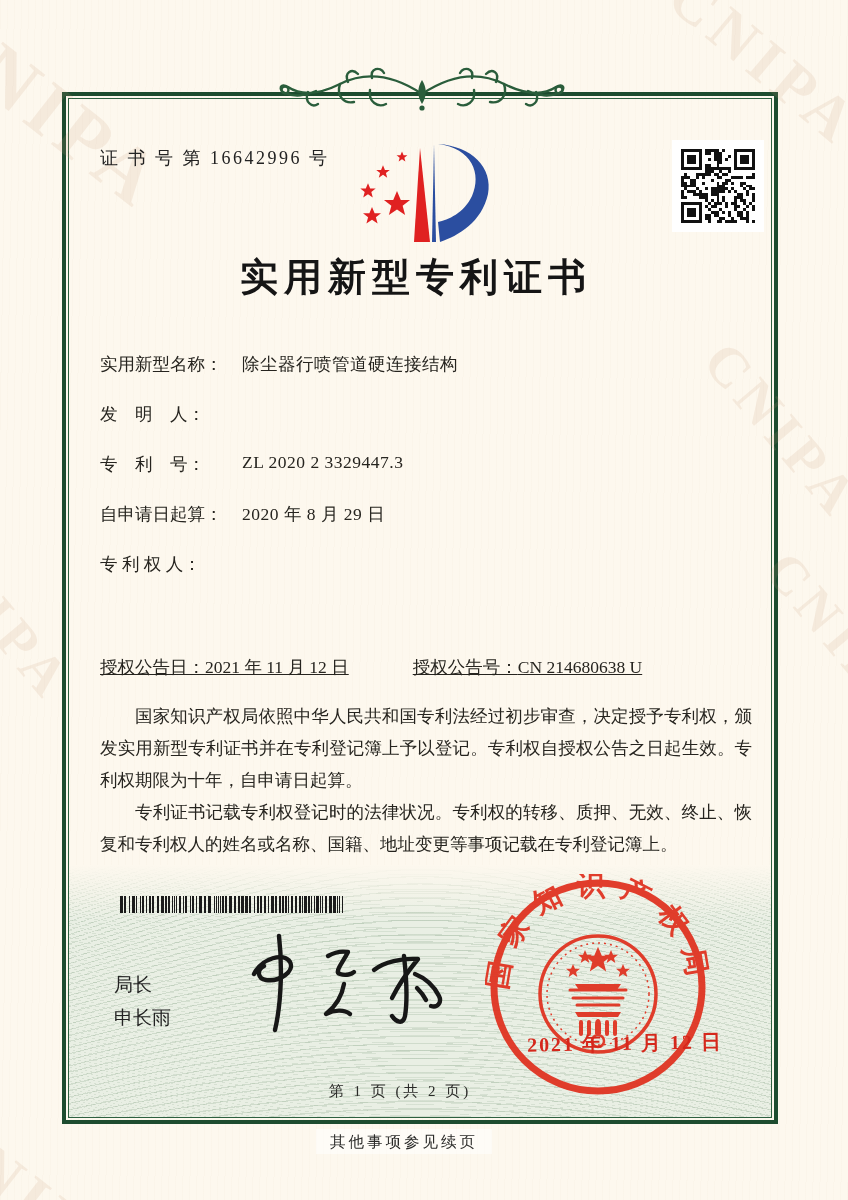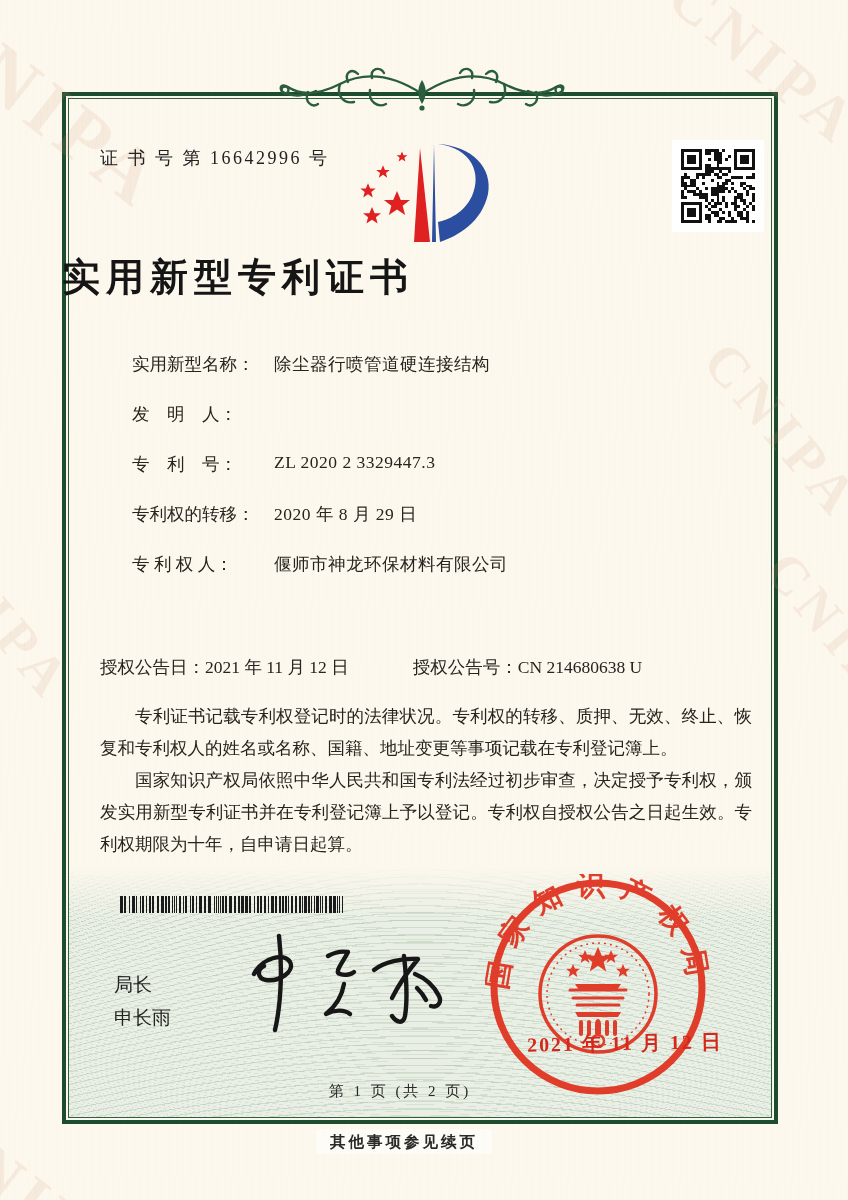--- a/index.html
+++ b/index.html
@@ -16,46 +16,46 @@
   .green-zone::before{content:"";position:absolute;left:0;right:0;top:0;height:55px;
     background:linear-gradient(#fdf8ee,rgba(253,248,238,0));}
   
   .wm{position:absolute;font-weight:700;color:rgba(198,152,120,.15);letter-spacing:7px;
     font-family:"Liberation Serif",serif;pointer-events:none;white-space:nowrap;z-index:3;}
   
   .cert-no{position:absolute;left:100px;top:146px;font-size:18px;letter-spacing:2.5px;color:#222;}
   .logo{position:absolute;left:350px;top:130px;}
   .qr-box{position:absolute;left:672px;top:140px;width:92px;height:92px;background:#fff;
     display:flex;align-items:center;justify-content:center;}
-  .title{position:absolute;left:62px;top:252px;width:708px;font-size:38px;
+  .title{position:absolute;left:62px;top:252px;width:708px;text-align:center;font-size:38px;
     font-weight:700;letter-spacing:6px;color:#151515;}
   
   .fields{position:absolute;left:100px;top:352px;width:652px;}
   .frow{display:flex;height:50px;align-items:flex-start;font-size:17.5px;color:#26241f;}
-  .frow .lab{width:142px;flex:none;white-space:nowrap;margin-left:32px;}
+  .frow .lab{width:142px;flex:none;white-space:nowrap;}
   .frow .val{flex:1;letter-spacing:.5px;}
-  .grant-row{position:absolute;left:100px;top:655px;width:652px;font-size:17.5px;color:#26241f;display:flex;}
+  .grant-row{position:absolute;left:100px;top:655px;width:652px;font-size:17.5px;color:#26241f;display:flex;text-decoration:underline;}
   .grant-row .g2{margin-left:64px;}
   
   .bodytext{position:absolute;left:100px;top:700px;width:652px;font-size:17.5px;line-height:32px;
     color:#26241f;text-align:justify;}
   .bodytext p{margin:0;text-indent:2em;}
   
   .barcode{position:absolute;left:120px;top:896px;}
   .signer{position:absolute;left:114px;top:968px;font-size:19px;color:#222;line-height:33px;
     font-family:"Liberation Sans","DejaVu Sans",sans-serif;}
   .signature{position:absolute;left:232px;top:922px;}
   .seal{position:absolute;left:485px;top:874px;}
   .seal-date{position:absolute;left:527px;top:1030px;font-size:20px;font-weight:600;color:#d5281c;
     letter-spacing:2px;white-space:nowrap;transform:rotate(-1deg);}
   .page-info{position:absolute;left:46px;top:1082px;width:708px;text-align:center;font-size:15px;
     letter-spacing:3px;color:#2a2a28;}
   .footer-note{position:absolute;left:0;top:1132px;width:808px;text-align:center;font-size:15.5px;
     letter-spacing:3px;color:#2a2a28;}
-  .footer-note span{background:rgba(255,255,255,.5);padding:4px 14px;font-weight:bold;}
+  .footer-note span{background:rgba(255,255,255,.5);padding:4px 14px;}
   .ornament{position:absolute;left:252px;top:62px;z-index:2;}
   .content{position:relative;z-index:4;}
   svg text{font-family:"Liberation Serif","DejaVu Serif",serif;}
 </style>
 </head>
 <body>
 
 <div class="page">
 
   <div class="wm" style="left:-36px;top:-14px;font-size:78px;transform:rotate(38deg);transform-origin:0 0;">CNIPA</div>
@@ -336,37 +336,36 @@
         <span class="val">除尘器行喷管道硬连接结构</span>
       </div>
       <div class="frow">
         <span class="lab">发　明　人：</span>
       </div>
       <div class="frow">
         <span class="lab">专　利　号：</span>
         <span class="val">ZL 2020 2 3329447.3</span>
       </div>
       <div class="frow">
-        <span class="lab">专利权的转移：</span>
+        <span class="lab">自申请日起算：</span>
         <span class="val">2020 年 8 月 29 日</span>
       </div>
       <div class="frow">
         <span class="lab">专 利 权 人：</span>
-        <span class="val">偃师市神龙环保材料有限公司</span>
       </div>
     </div>
 
     <div class="grant-row">
       <span><span>授权公告日：</span><span>2021 年 11 月 12 日</span></span>
       <span class="g2"><span>授权公告号：</span><span>CN 214680638 U</span></span>
     </div>
 
     <div class="bodytext">
+      <p>国家知识产权局依照中华人民共和国专利法经过初步审查，决定授予专利权，颁发实用新型专利证书并在专利登记簿上予以登记。专利权自授权公告之日起生效。专利权期限为十年，自申请日起算。</p>
       <p>专利证书记载专利权登记时的法律状况。专利权的转移、质押、无效、终止、恢复和专利权人的姓名或名称、国籍、地址变更等事项记载在专利登记簿上。</p>
-      <p>国家知识产权局依照中华人民共和国专利法经过初步审查，决定授予专利权，颁发实用新型专利证书并在专利登记簿上予以登记。专利权自授权公告之日起生效。专利权期限为十年，自申请日起算。</p>
     </div>
 
     <svg class="barcode" id="barcode" width="226" height="17">
         <rect x="0" y="0" width="3" height="17" fill="#1b1b1b"></rect>
         <rect x="4" y="0" width="2" height="17" fill="#1b1b1b"></rect>
         <rect x="9" y="0" width="1" height="17" fill="#1b1b1b"></rect>
         <rect x="12" y="0" width="3" height="17" fill="#1b1b1b"></rect>
         <rect x="16" y="0" width="1" height="17" fill="#1b1b1b"></rect>
         <rect x="20" y="0" width="1" height="17" fill="#1b1b1b"></rect>
         <rect x="22" y="0" width="2" height="17" fill="#1b1b1b"></rect>

